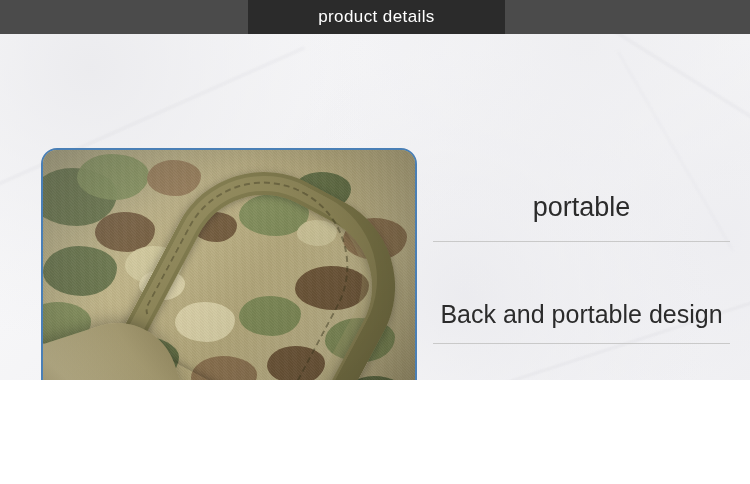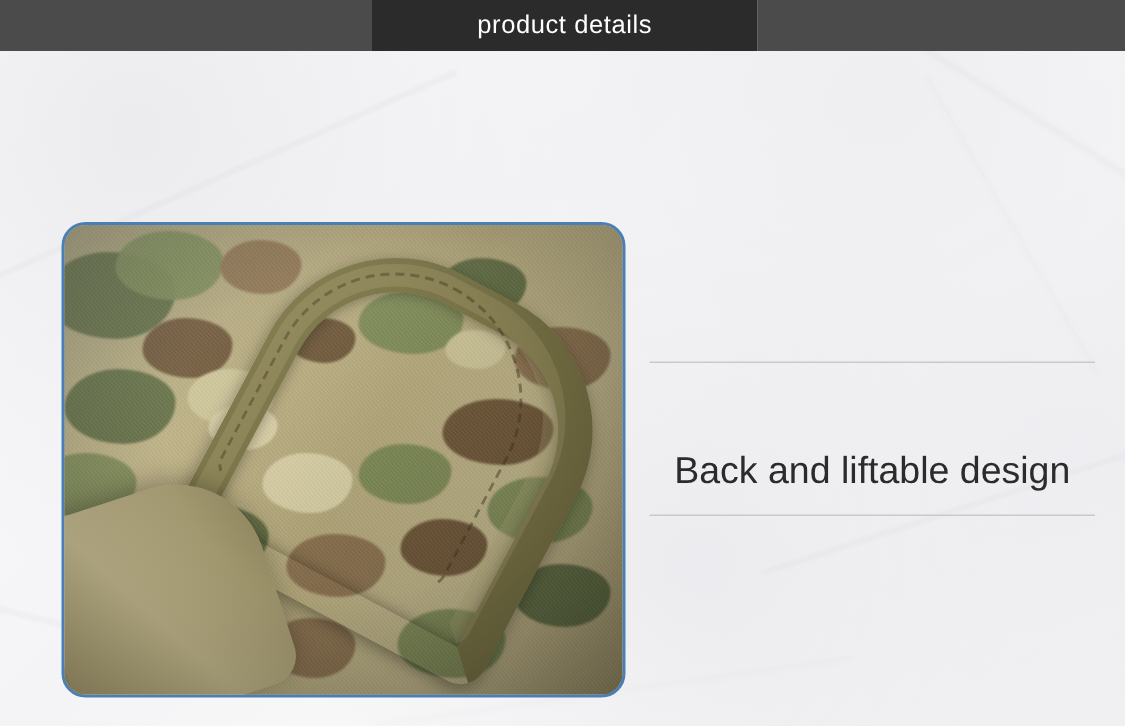--- a/index.html
+++ b/index.html
@@ -10,21 +10,21 @@
     width: 750px;
     height: 484px;
     overflow: hidden;
     font-family: "Liberation Sans", sans-serif;
     background: #ffffff;
   }
 
   .page {
     position: relative;
     width: 750px;
-    height: 484px;
+    height: 380px;
     background:
       radial-gradient(circle at 12% 18%, rgba(235,235,238,0.95) 0%, rgba(250,250,251,0) 38%),
       radial-gradient(circle at 78% 12%, rgba(238,238,241,0.9) 0%, rgba(250,250,251,0) 42%),
       radial-gradient(circle at 62% 78%, rgba(234,234,238,0.9) 0%, rgba(250,250,251,0) 45%),
       radial-gradient(circle at 96% 62%, rgba(236,236,240,0.85) 0%, rgba(250,250,251,0) 40%),
       linear-gradient(135deg, #fbfbfc 0%, #f4f4f6 40%, #fafafa 70%, #f2f2f4 100%);
     overflow: hidden;
   }
 
   
@@ -302,18 +302,19 @@
         <div class="handle-band-hl"></div>
         <div class="handle-stitch"></div>
       </div>
 
       <div class="fold"></div>
       <div class="fabric-shade"></div>
       <div class="photo-vignette"></div>
     </div>
   </div>
 
+  <div class="feature-1">portable</div>
   <div class="rule-1"></div>
 
-  <div class="feature-2">Back and liftable design</div>
+  <div class="feature-2">Back and portable design</div>
   <div class="rule-2"></div>
 
 </div>
 
 </body></html>

